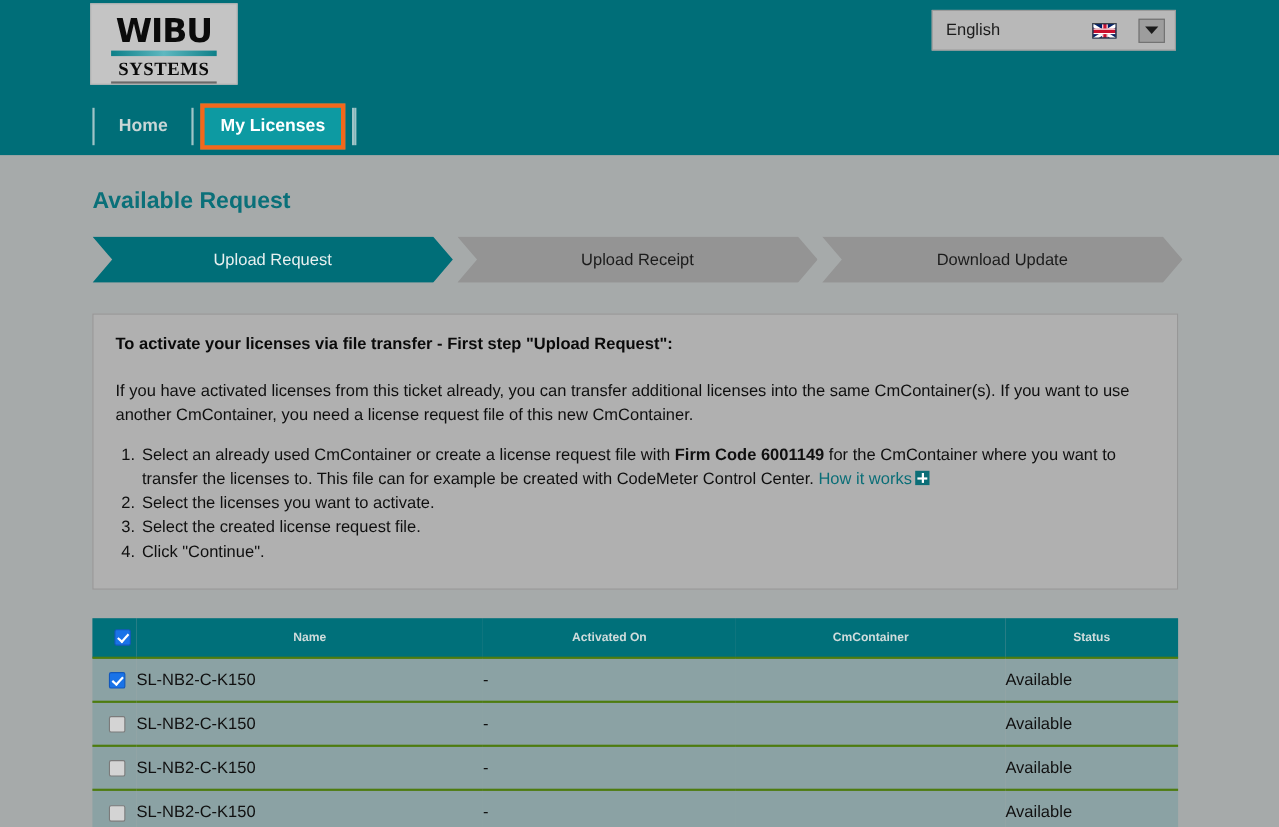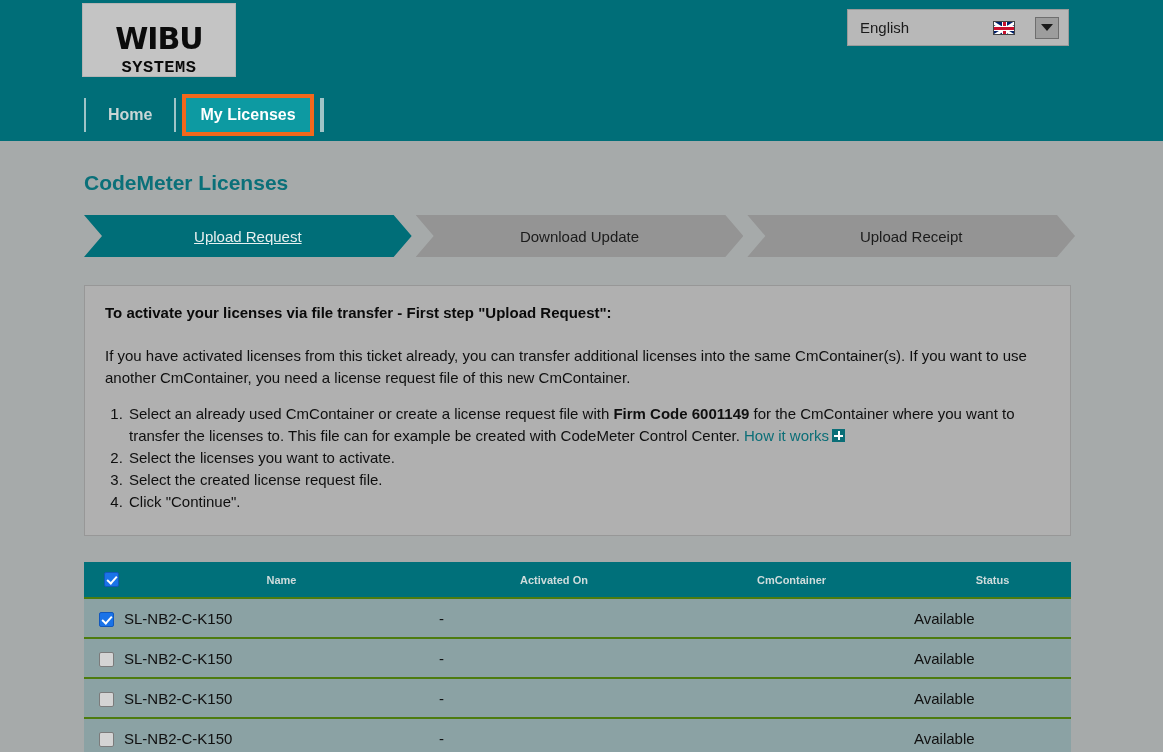--- a/index.html
+++ b/index.html
@@ -21,47 +21,47 @@
   
   .header {
     background: #006e78;
     height: 141px;
     position: relative;
   }
   .logo {
     position: absolute;
     left: 82px;
     top: 3px;
-    width: 154px;
+    width: 134px;
     height: 74px;
     background: #c4c4c4;
     border: 1px solid #b4b4b4;
     display: flex;
     flex-direction: column;
     align-items: center;
-    justify-content: flex-start;
-    padding-top: 20px;
+    justify-content: flex-end;
+    padding-top: 2px;
   }
   .logo-word {
     font-family: "DejaVu Sans", sans-serif;
     font-weight: bold;
     font-size: 30px;
     letter-spacing: -1px;
     line-height: 1;
     color: #0b0b0b;
     padding-bottom: 1px;
   }
   .logo-rule {
     width: 96px;
     height: 5px;
     background: linear-gradient(to right, #0d7f88, #5fb8c0, #0d7f88);
     margin: 1px 0 3px 0;
   }
   .logo-sub {
-    font-family: Liberation Mono, monospace;
+    font-family: Liberation Serif, serif;
     font-weight: bold;
     font-size: 17px;
     letter-spacing: 0.5px;
     line-height: 1;
     color: #0b0b0b;
   }
   .logo-rule2 {
     width: 96px;
     height: 2px;
     background: #6a6a6a;
@@ -196,21 +196,20 @@
     clip-path: polygon(0 0, calc(100% - 18px) 0, 100% 50%, calc(100% - 18px) 100%, 0 100%, 18px 50%);
     margin-right: 4px;
     cursor: pointer;
   }
   .step:first-child {
     clip-path: polygon(0 0, calc(100% - 18px) 0, 100% 50%, calc(100% - 18px) 100%, 0 100%, 18px 50%);
   }
   .step.active {
     background: #006e78;
     color: #e7f0f0;
-    text-decoration: underline;
   }
 
   
   .info-panel {
     width: 987px;
     background: #b0b0b0;
     border: 1px solid #979797;
     padding: 18px 20px 22px 20px;
     margin-bottom: 26px;
   }
@@ -341,26 +340,26 @@
     <div class="nav-sep"></div>
     <div class="nav-item active">My Licenses</div>
     <div class="nav-sep"></div>
     <div class="nav-sep"></div>
   </div>
 
 </div>
 
 <div class="content">
 
-  <h1 class="page-title">CodeMeter Licenses</h1>
+  <h1 class="page-title">Available Request</h1>
 
   <div class="steps">
     <div class="step active">Upload Request</div>
+    <div class="step">Upload Receipt</div>
     <div class="step">Download Update</div>
-    <div class="step">Upload Receipt</div>
   </div>
 
   <div class="info-panel">
     <p class="info-title">To activate your licenses via file transfer - First step "Upload Request":</p>
     <p class="info-para">If you have activated licenses from this ticket already, you can transfer additional licenses into the same CmContainer(s). If you want to use another CmContainer, you need a license request file of this new CmContainer.</p>
     <ol class="info-list">
       <li><span>Select an already used CmContainer or create a license request file with </span><b>Firm Code 6001149</b><span> for the CmContainer where you want to transfer the licenses to. This file can for example be created with CodeMeter Control Center. </span><a class="howitworks">How it works</a><span class="plus-icon"></span></li>
       <li>Select the licenses you want to activate.</li>
       <li>Select the created license request file.</li>
       <li>Click "Continue".</li>

